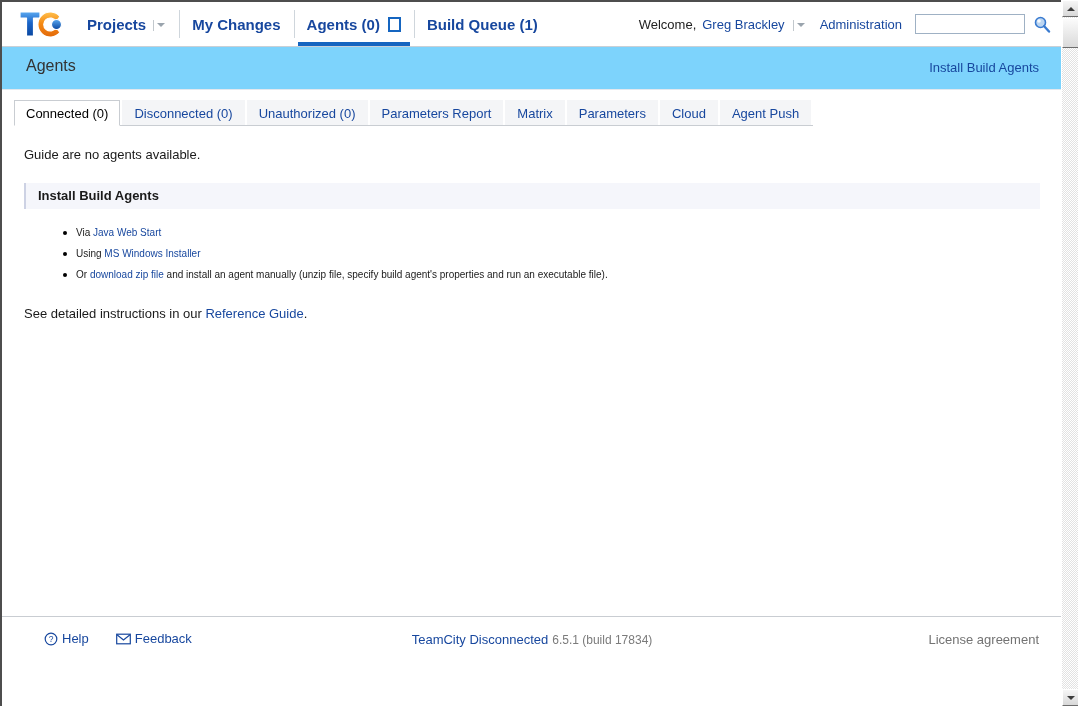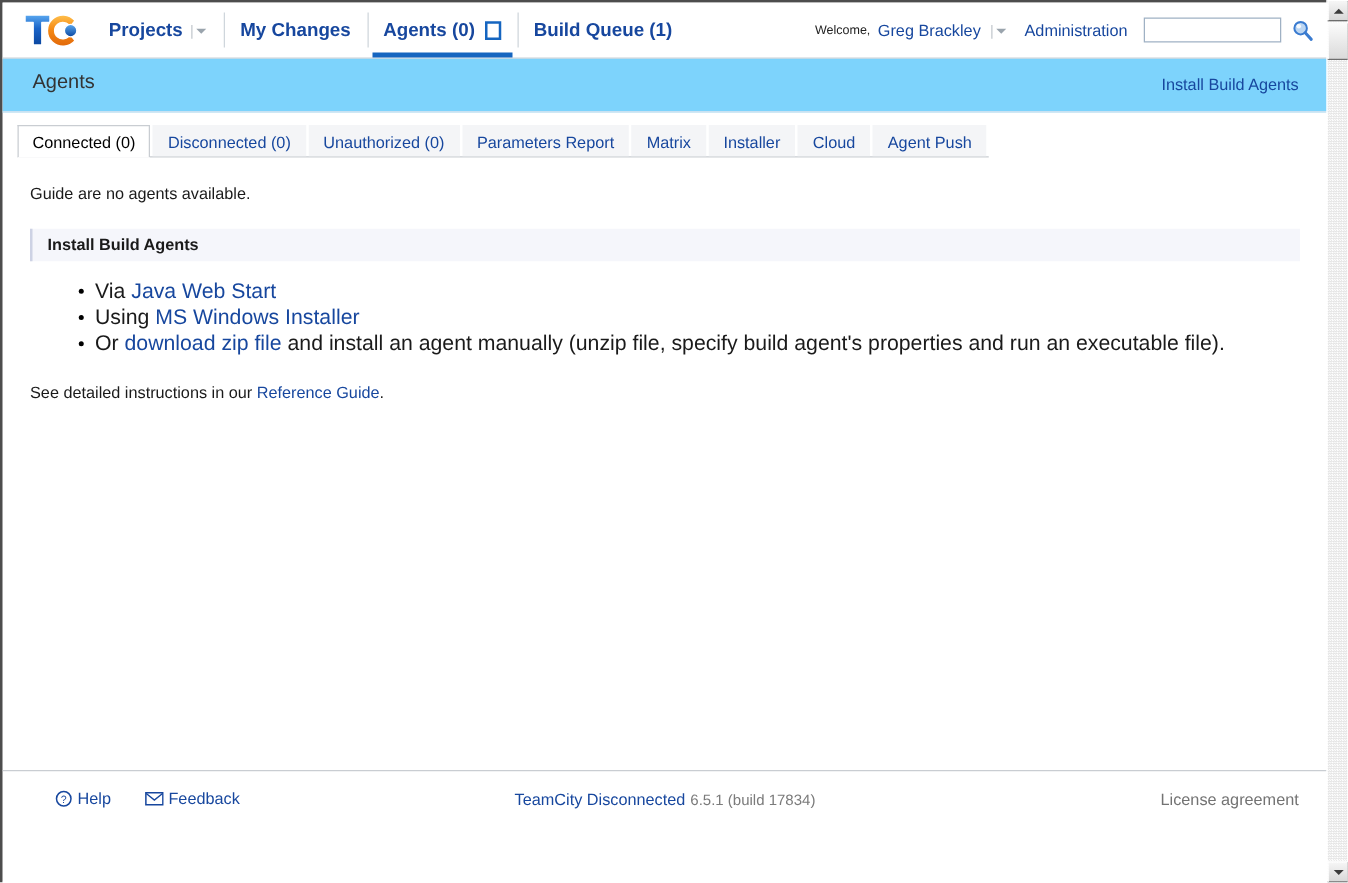--- a/index.html
+++ b/index.html
@@ -123,21 +123,21 @@
   
   #topnav-right {
     position: absolute;
     right: 10px;
     top: 0;
     height: 44px;
     display: flex;
     align-items: center;
   }
   #welcome-text {
-    font-size: 10px;
+    font-size: 13px;
     color: #222222;
     margin-right: 6px;
   }
   #welcome-user {
     font-size: 13px;
     color: #17479e;
     cursor: pointer;
   }
   #admin-link {
     font-size: 13px;
@@ -259,21 +259,21 @@
   #panel-body {
     padding-top: 14px;
   }
   #install-list {
     margin: 0;
     padding-left: 52px;
     list-style: none;
   }
   #install-list li {
     position: relative;
-    font-size: 17px;
+    font-size: 10px;
     color: #1a1a1a;
     line-height: 20px;
     margin-bottom: 1px;
   }
   #install-list li::before {
     content: "";
     position: absolute;
     left: -13px;
     top: 8px;
     width: 4px;
@@ -507,21 +507,21 @@
       <div id="title-right-link">Install Build Agents</div>
     </div>
 
     <div id="tabs-row">
       <div id="tabs">
         <div class="tab active">Connected (0)</div>
         <div class="tab">Disconnected (0)</div>
         <div class="tab">Unauthorized (0)</div>
         <div class="tab">Parameters Report</div>
         <div class="tab">Matrix</div>
-        <div class="tab">Installer</div>
+        <div class="tab">Parameters</div>
         <div class="tab">Cloud</div>
         <div class="tab">Agent Push</div>
       </div>
     </div>
 
     <div id="content">
 
       <div id="no-agents">Guide are no agents available.</div>
 
       <div id="panel">

